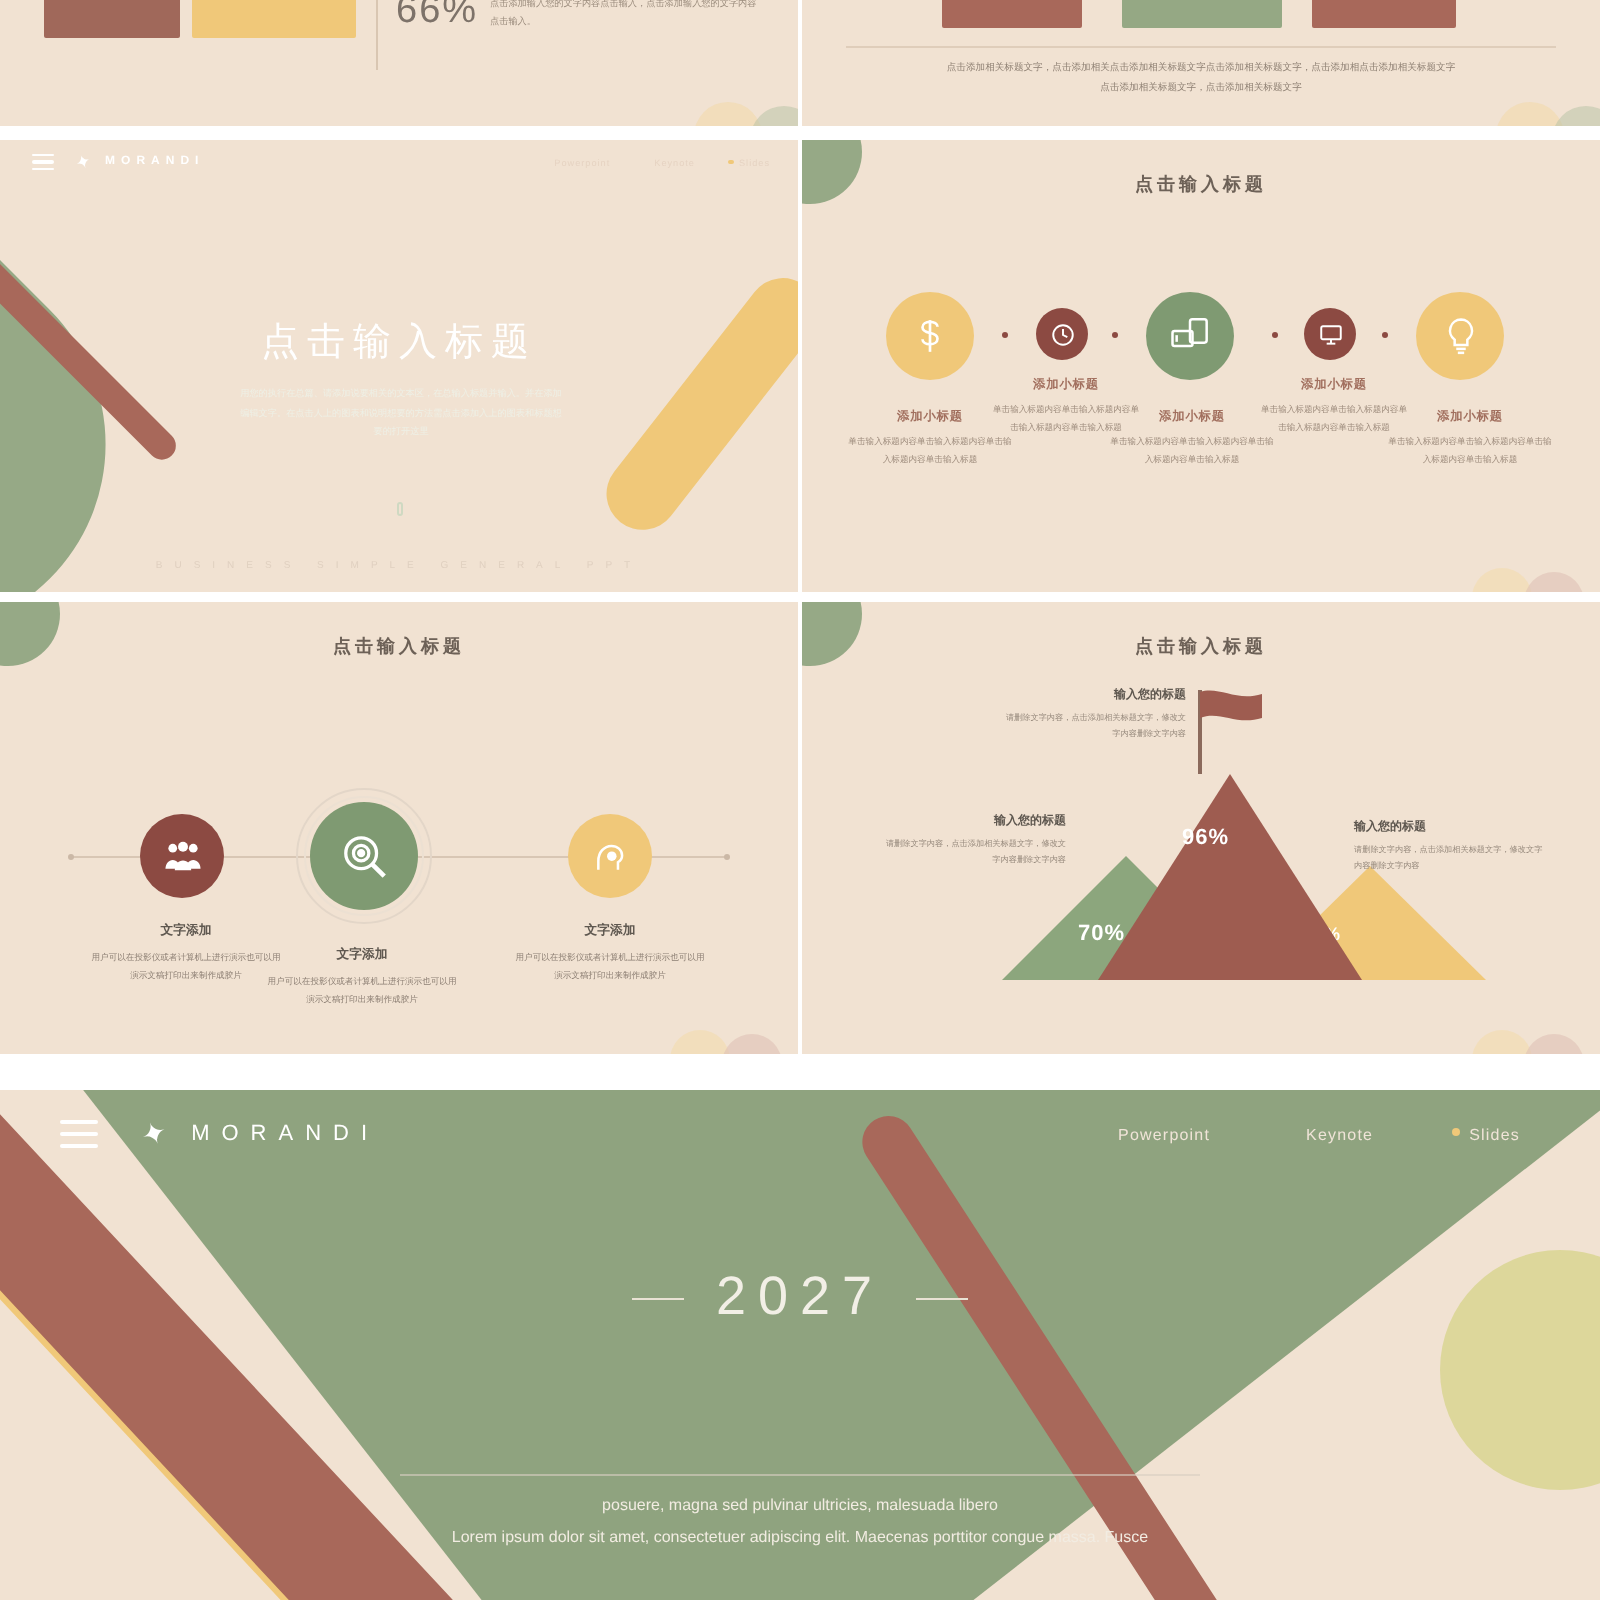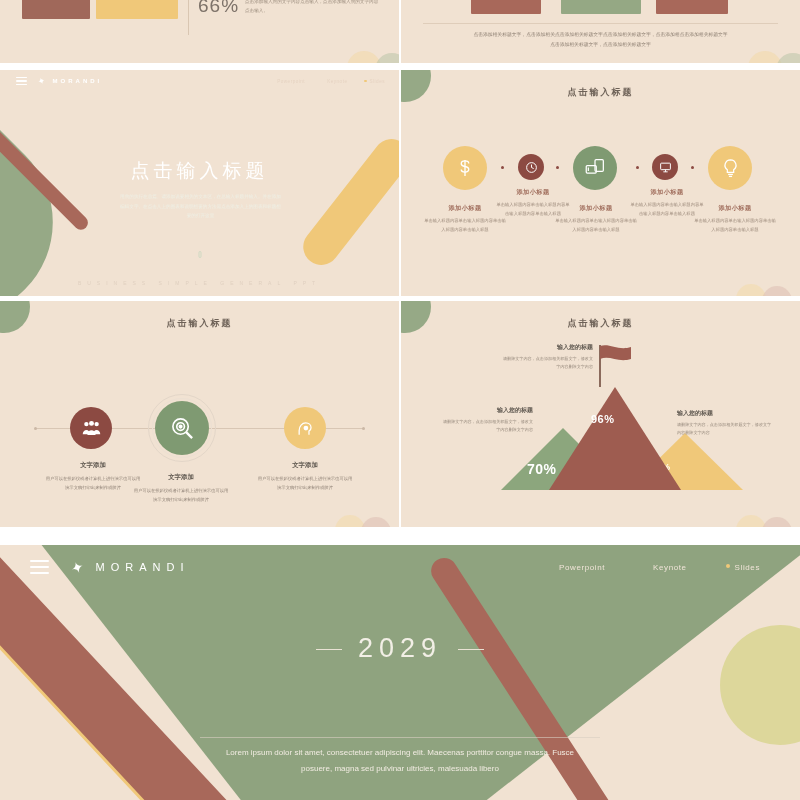--- a/index.html
+++ b/index.html
@@ -398,21 +398,21 @@
   <div class="slide slide-d">
     <div class="b-green-quarter"></div>
     <div class="slide-title cn">点击输入标题</div>
 
     <div style="position:absolute;left:198px;top:44px;width:1.6px;height:42px;background:#8b6a5c;"></div>
     <svg style="position:absolute;left:199px;top:44px;" width="34" height="20" viewBox="0 0 34 20">
       <path d="M0 1 C10 -2, 18 6, 31 2 L31 14 C18 18, 10 10, 0 14 Z" fill="#9e5c50"></path>
     </svg>
 
     <div class="tri" style="left:100px;top:127px;border-left:62px solid transparent;border-right:62px solid transparent;border-bottom:62px solid #8ca67d;"></div>
-    <div class="tri-label" style="left:126px;top:160px;font-size:14px;">70%</div>
+    <div class="tri-label" style="left:138px;top:160px;font-size:11px;">70%</div>
 
     <div class="tri" style="left:226px;top:132px;border-left:58px solid transparent;border-right:58px solid transparent;border-bottom:57px solid #f0c879;"></div>
     <div class="tri-label" style="left:250px;top:161px;font-size:9px;">63%</div>
 
     <div class="tri" style="left:148px;top:86px;border-left:66px solid transparent;border-right:66px solid transparent;border-bottom:103px solid #9e5c50;"></div>
     <div class="tri-label" style="left:190px;top:112px;font-size:11px;">96%</div>
 
     <div class="d-cap" style="left:100px;top:42px;width:92px;text-align:right;">
       <div class="h cn">输入您的标题</div>
       <div class="p cn">请删除文字内容，点击添加相关标题文字，修改文字内容删除文字内容</div>
@@ -447,22 +447,22 @@
       <div class="e-pin">✦</div>
       <div class="e-brand">MORANDI</div>
       <div class="e-nav">
         <span>Powerpoint</span>
         <span>Keynote</span>
         <span class="dot">Slides</span>
       </div>
     </div>
 
     <div class="e-year">
-      <span class="dash"></span><span>2029</span><span class="dash"></span>
+      <span class="dash"></span><span>2027</span><span class="dash"></span>
     </div>
     <div class="e-hr"></div>
     <div class="e-lorem">
+      <div>posuere, magna sed pulvinar ultricies, malesuada libero</div>
       <div>Lorem ipsum dolor sit amet, consectetuer adipiscing elit. Maecenas porttitor congue massa. Fusce</div>
-      <div>posuere, magna sed pulvinar ultricies, malesuada libero</div>
     </div>
   </div>
 
 </div>
 
 </body></html>

